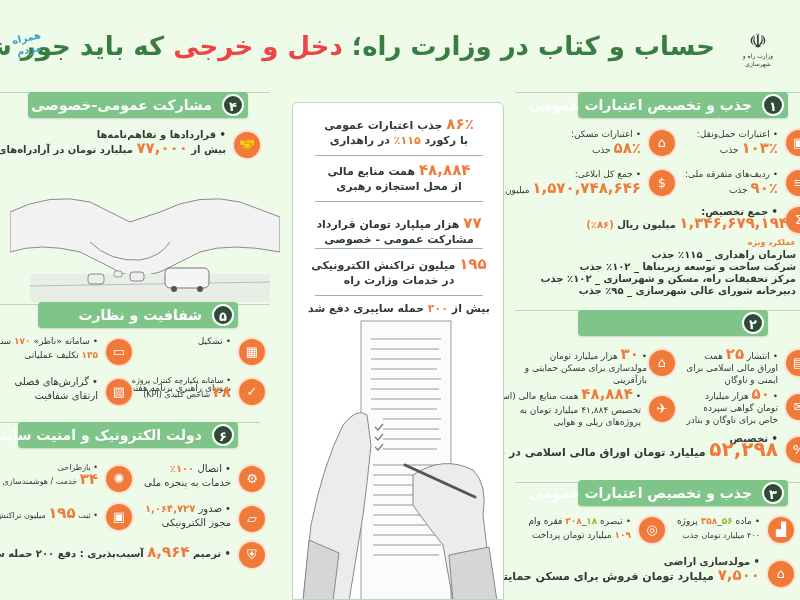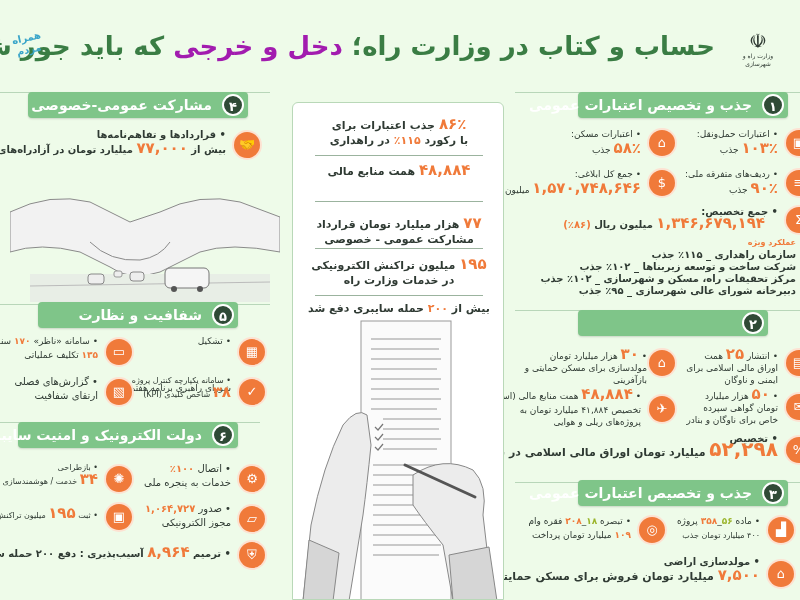--- a/index.html
+++ b/index.html
@@ -12,21 +12,21 @@
     direction: rtl;
   }
   .header {
     position: absolute; left: 0; top: 0; width: 800px; height: 85px;
   }
   .title {
     position: absolute; top: 30px; left: 75px; width: 640px;
     text-align: center; font-weight: bold; font-size: 26px; line-height: 32px;
     color: #3a7d44; white-space: nowrap; letter-spacing: -0.5px;
   }
-  .title .hl { color: #a21caf; }
+  .title .hl { color: #ef4444; }
   .emblem {
     position: absolute; right: 22px; top: 30px; width: 40px; height: 50px;
     text-align: center;
   }
   .emblem .glyph { font-size: 20px; color: #2f3a33; line-height: 22px; }
   .emblem .cap { font-size: 6px; color: #2f3a33; line-height: 8px; }
   .campaign {
     position: absolute; left: 8px; top: 32px; width: 42px; height: 36px;
     font-size: 10px; color: #3aa5c9; font-weight: bold; line-height: 12px;
     text-align: center; transform: rotate(-12deg);
@@ -123,21 +123,21 @@
 
 <div class="item" style="right:125px; top:168px; width:160px; height:34px;">
   <div class="icon" style="right:0; top:2px;">$</div>
   <div class="txt dot" style="right:34px; top:0;">جمع کل ابلاغی:</div>
   <div class="txt" style="right:34px; top:14px;"><span class="orange big">۱,۵۷۰,۷۴۸,۶۴۶</span> <span>میلیون ریال</span></div>
 </div>
 
 <div class="item" style="right:0; top:205px; width:240px; height:30px;">
   <div class="icon" style="right:-12px; top:2px;">Σ</div>
   <div class="txt dot medium" style="right:22px; top:0; font-weight:bold;">جمع تخصیص:</div>
-  <div class="txt medium" style="right:35px; top:12px; font-weight:bold;margin-left:48px;"><span class="orange big">۱,۳۴۶,۶۷۹,۱۹۴</span> <span>میلیون ریال</span> <span class="orange">(۸۶٪)</span></div>
+  <div class="txt medium" style="right:12px; top:12px; font-weight:bold;margin-left:48px;"><span class="orange big">۱,۳۴۶,۶۷۹,۱۹۴</span> <span>میلیون ریال</span> <span class="orange">(۸۶٪)</span></div>
 </div>
 
 <div class="item" style="right:0; top:237px; width:280px; height:62px;">
   <div class="txt orange small" style="right:4px; top:0;">عملکرد ویژه</div>
   <div class="txt medium" style="right:4px; top:11px; font-weight:bold;">سازمان راهداری _ ۱۱۵٪ جذب</div>
   <div class="txt medium" style="right:4px; top:23px; font-weight:bold;">شرکت ساخت و توسعه زیربناها _ ۱۰۲٪ جذب</div>
   <div class="txt medium" style="right:4px; top:35px; font-weight:bold;">مرکز تحقیقات راه، مسکن و شهرسازی _ ۱۰۲٪ جذب</div>
   <div class="txt medium" style="right:4px; top:47px; font-weight:bold;">دبیرخانه شورای عالی شهرسازی _ ۹۵٪ جذب</div>
 </div>
 
@@ -185,26 +185,27 @@
   <div class="txt" style="right:34px; top:14px;"><span class="orange">۱۰۹</span> <span>میلیارد تومان پرداخت</span></div>
 </div>
 <div class="item" style="right:0; top:555px; width:265px; height:40px;">
   <div class="icon" style="right:6px; top:6px;">⌂</div>
   <div class="txt dot medium" style="right:40px; top:0; font-weight:bold;">مولدسازی اراضی</div>
   <div class="txt" style="right:40px; top:14px; font-weight:bold; font-size:11px;"><span class="orange big">۷,۵۰۰</span> <span>میلیارد تومان فروش برای مسکن حمایتی</span></div>
 </div>
 
 <div class="center">
   <div class="cstat" style="top:14px;">
-    <div><span class="orange big">۸۶٪</span> <span>جذب اعتبارات برای</span></div>
+    <div><span class="orange big">۸۶٪</span> <span>جذب اعتبارات عمومی</span></div>
     <div><span>با رکورد</span> <span class="orange">۱۱۵٪</span> <span>در راهداری</span></div>
   </div>
   <div class="csep" style="top:52px;"></div>
   <div class="cstat" style="top:60px;">
     <div><span class="orange big">۴۸,۸۸۴</span> <span>همت منابع مالی</span></div>
+    <div>از محل استجازه رهبری</div>
   </div>
   <div class="csep" style="top:98px;"></div>
   <div class="cstat" style="top:113px;">
     <div><span class="orange big">۷۷</span> <span>هزار میلیارد تومان قرارداد</span></div>
     <div>مشارکت عمومی - خصوصی</div>
   </div>
   <div class="csep" style="top:145px;"></div>
   <div class="cstat" style="top:154px;">
     <div><span class="orange big">۱۹۵</span> <span>میلیون تراکنش الکترونیکی</span></div>
     <div>در خدمات وزارت راه</div>

